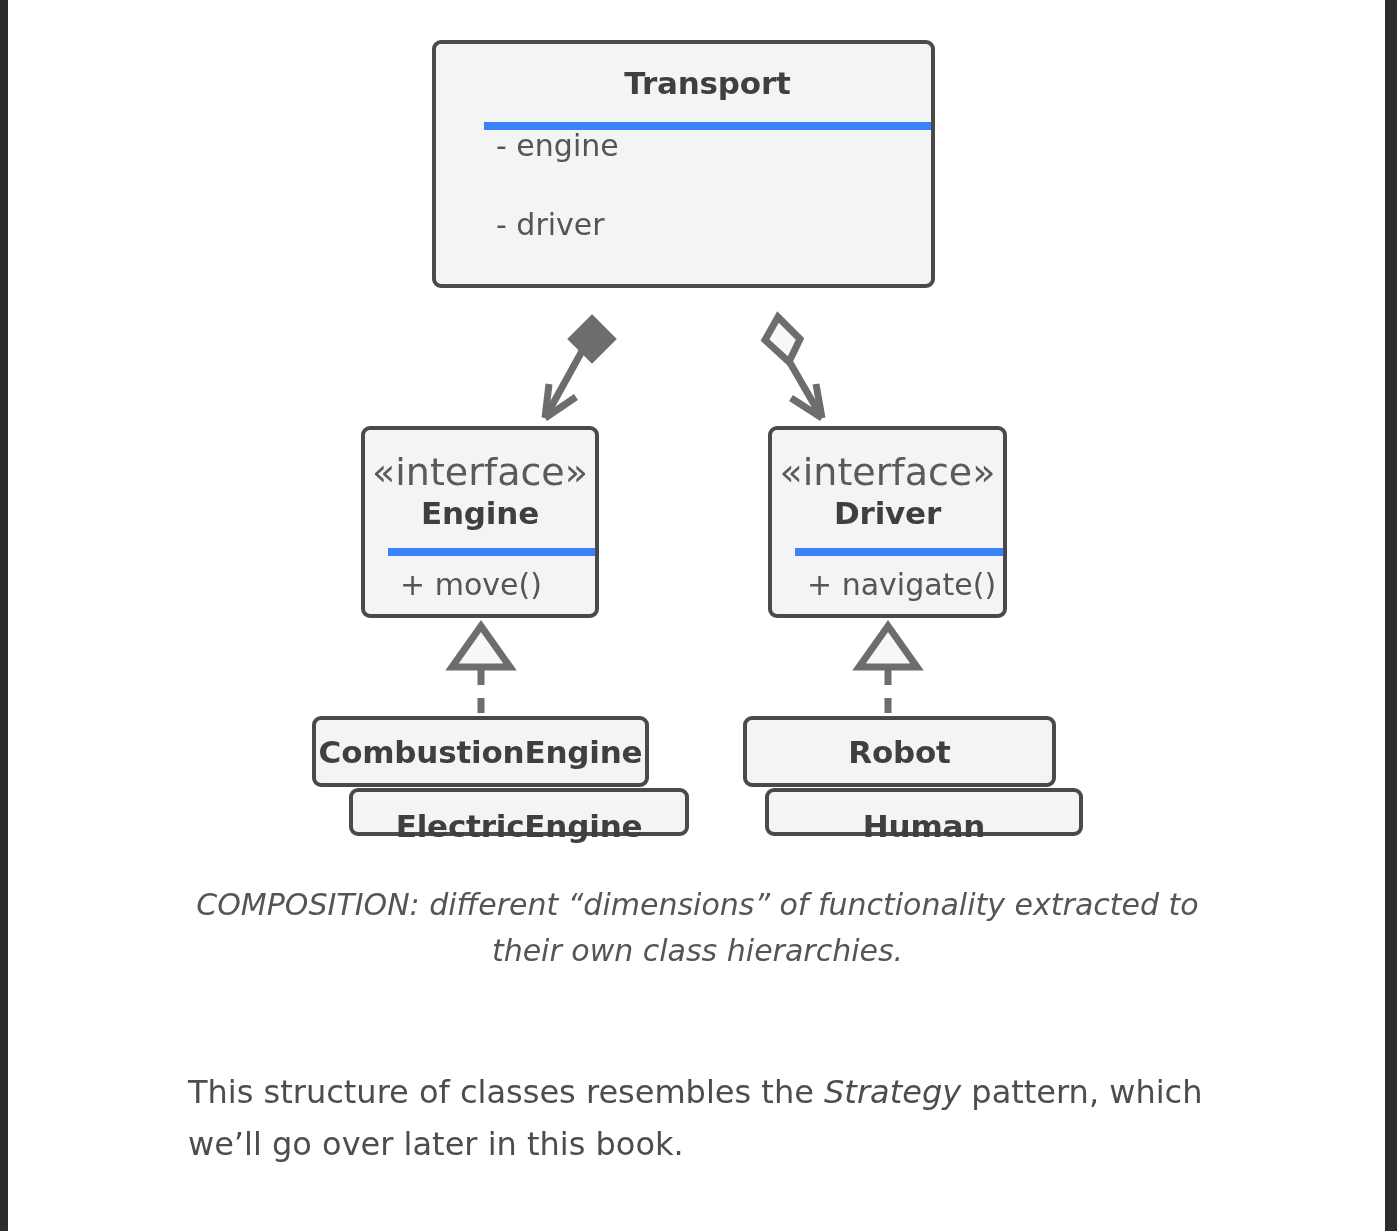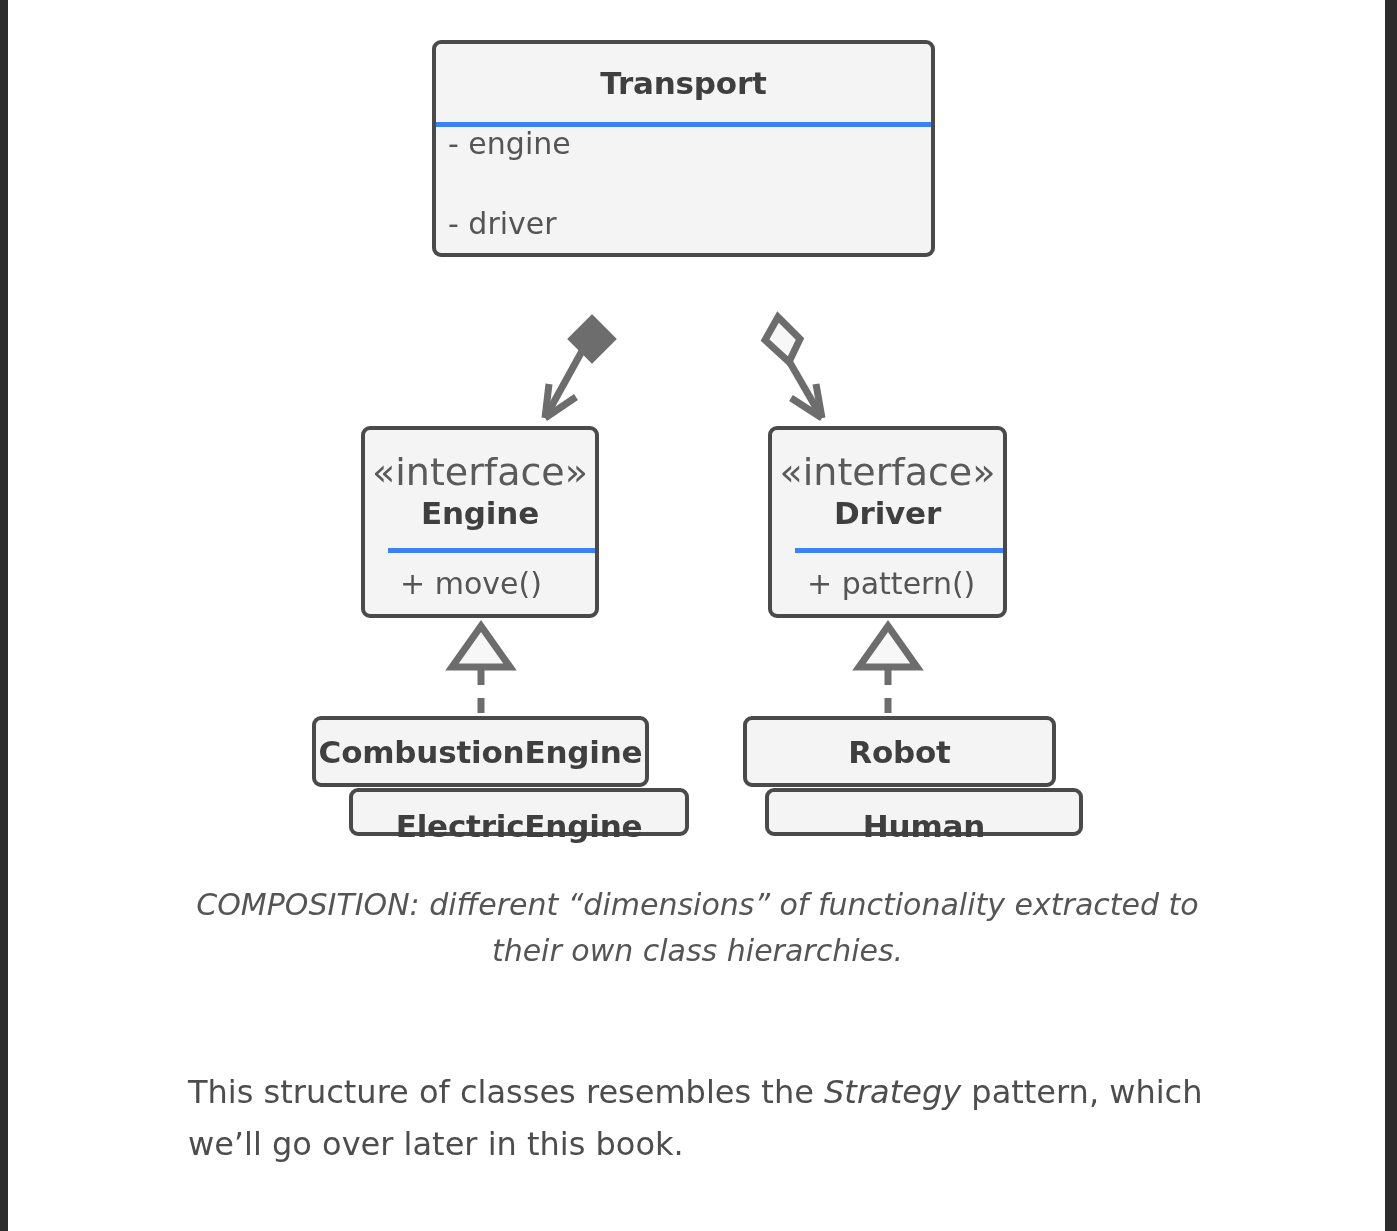--- a/index.html
+++ b/index.html
@@ -52,21 +52,21 @@
     display: flex;
     flex-direction: column;
   }
   .compartment {
     box-sizing: border-box;
     display: flex;
     flex-direction: column;
     justify-content: center;
   }
   .compartment + .compartment {
-    border-top: 5px solid #3b82f6;
+    border-top: 8px solid #3b82f6;
     gap: 36px;
   }
   .class-title {
     text-align: center;
     font-weight: bold;
     font-size: 31px;
     color: #3f3f3f;
     letter-spacing: -0.2px;
   }
   .stereotype {
@@ -78,21 +78,21 @@
   }
   .member {
     font-size: 30px;
     color: #555555;
     padding-left: 12px;
     line-height: 1.45;
     white-space: nowrap;
   }
 
   
-  #box-transport { left: 432px; top: 40px; width: 503px; height: 217px; }
+  #box-transport { left: 432px; top: 40px; width: 503px; height: 248px; padding-left: 48px; }
   #transport-title-c { height: 78px; justify-content: center; }
   #transport-attrs-c { height: 118px; padding: 8px 0; }
   #transport-ops-c   { flex: 1; }
 
   
   #box-engine { left: 361px; top: 426px; width: 238px; height: 192px; }
   #box-driver { left: 768px; top: 426px; width: 239px; height: 192px; }
   .iface-head { height: 118px; justify-content: center; padding-top: 4px; }
   .iface-ops  { flex: 1; margin-left: 23px; }
 
@@ -192,21 +192,21 @@
         <div class="member">+ move()</div>
       </div>
     </div>
 
     <div class="uml-box" id="box-driver">
       <div class="compartment iface-head">
         <div class="stereotype">«interface»</div>
         <div class="class-title">Driver</div>
       </div>
       <div class="compartment iface-ops">
-        <div class="member">+ pattern()</div>
+        <div class="member">+ navigate()</div>
       </div>
     </div>
 
     <div class="leaf-box" id="box-electricengine">
       <div class="class-title">ElectricEngine</div>
     </div>
     <div class="leaf-box" id="box-combustionengine">
       <div class="class-title">CombustionEngine</div>
     </div>
 

